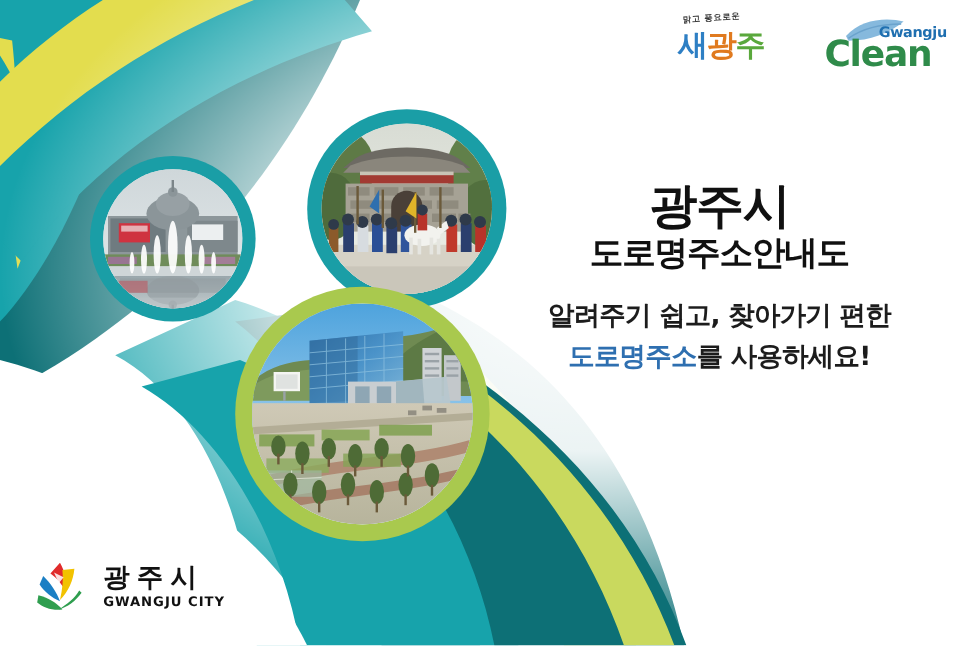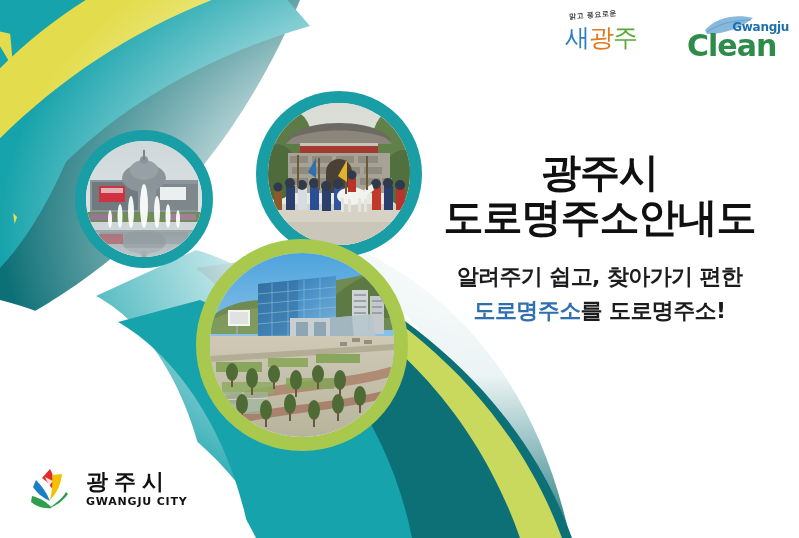--- a/index.html
+++ b/index.html
@@ -32,21 +32,21 @@
     z-index:40;
   }
   .title-line{
     font-family:"DejaVu Sans","Liberation Sans",sans-serif;
     font-weight:bold;
     color:#101010;
     letter-spacing:-1px;
     line-height:1.02;
   }
   .title-1{ font-size:40px; }
-  .title-2{ font-size:40px; margin-top:4px;text-align:center; }
+  .title-2{ font-size:28px; margin-top:4px;text-align:center; }
   .subtitle{
     margin-top:22px;
     font-size:22px;
     color:#1c1c1c;
     font-weight:bold;
     line-height:1.55;
     letter-spacing:-0.6px;
   }
   .subtitle .hl{ color:#2e6fb0;margin-top:27px; }
 
@@ -68,21 +68,21 @@
     font-weight:bold;
     color:#3a3a3a;
     letter-spacing:0.5px;
     white-space:nowrap;
     transform:rotate(-4deg);
   }
   .logo-sae .word{
     position:absolute;
     top:13px; left:6px;
     font-size:25px;
-    font-weight:normal;
+    font-weight:bold;
     letter-spacing:-1px;
     white-space:nowrap;
   }
   .logo-sae .c1{ color:#2e7fc4; }
   .logo-sae .c2{ color:#e07a1f; }
   .logo-sae .c3{ color:#5aa83c; }
 
   .logo-clean{ position:relative; width:108px; height:58px; }
   .logo-clean .gw{
     position:absolute;
@@ -471,21 +471,21 @@
       <div class="cl">Clean</div>
     </div>
 
   </div>
 
   <div class="text-block">
     <div class="title-line title-1">광주시</div>
     <div class="title-line title-2">도로명주소안내도</div>
     <div class="subtitle">
       <div>알려주기 쉽고, 찾아가기 편한</div>
-      <div><span class="hl">도로명주소</span><span>를 도로명주소!</span></div>
+      <div><span class="hl">도로명주소</span><span>를 사용하세요!</span></div>
     </div>
   </div>
 
   <div class="city-logo">
     <svg class="city-mark" viewBox="0 0 46 46">
       <path d="M22,3 C26,10 28,18 27,27 C24,22 20,16 14,12 Z" fill="#e02b2b"></path>
       <path d="M34,8 C33,18 29,27 22,34 C24,25 25,17 24,9 Z" fill="#f2c200"></path>
       <path d="M8,14 C14,20 19,27 22,35 C15,32 9,27 5,21 Z" fill="#1b7fc4"></path>
       <path d="M4,30 C12,32 19,36 24,42 C15,43 8,40 3,36 Z" fill="#2f9e4f"></path>
       <path d="M40,28 C35,35 28,40 21,42 C28,37 34,33 38,26 Z" fill="#2f9e4f"></path>

